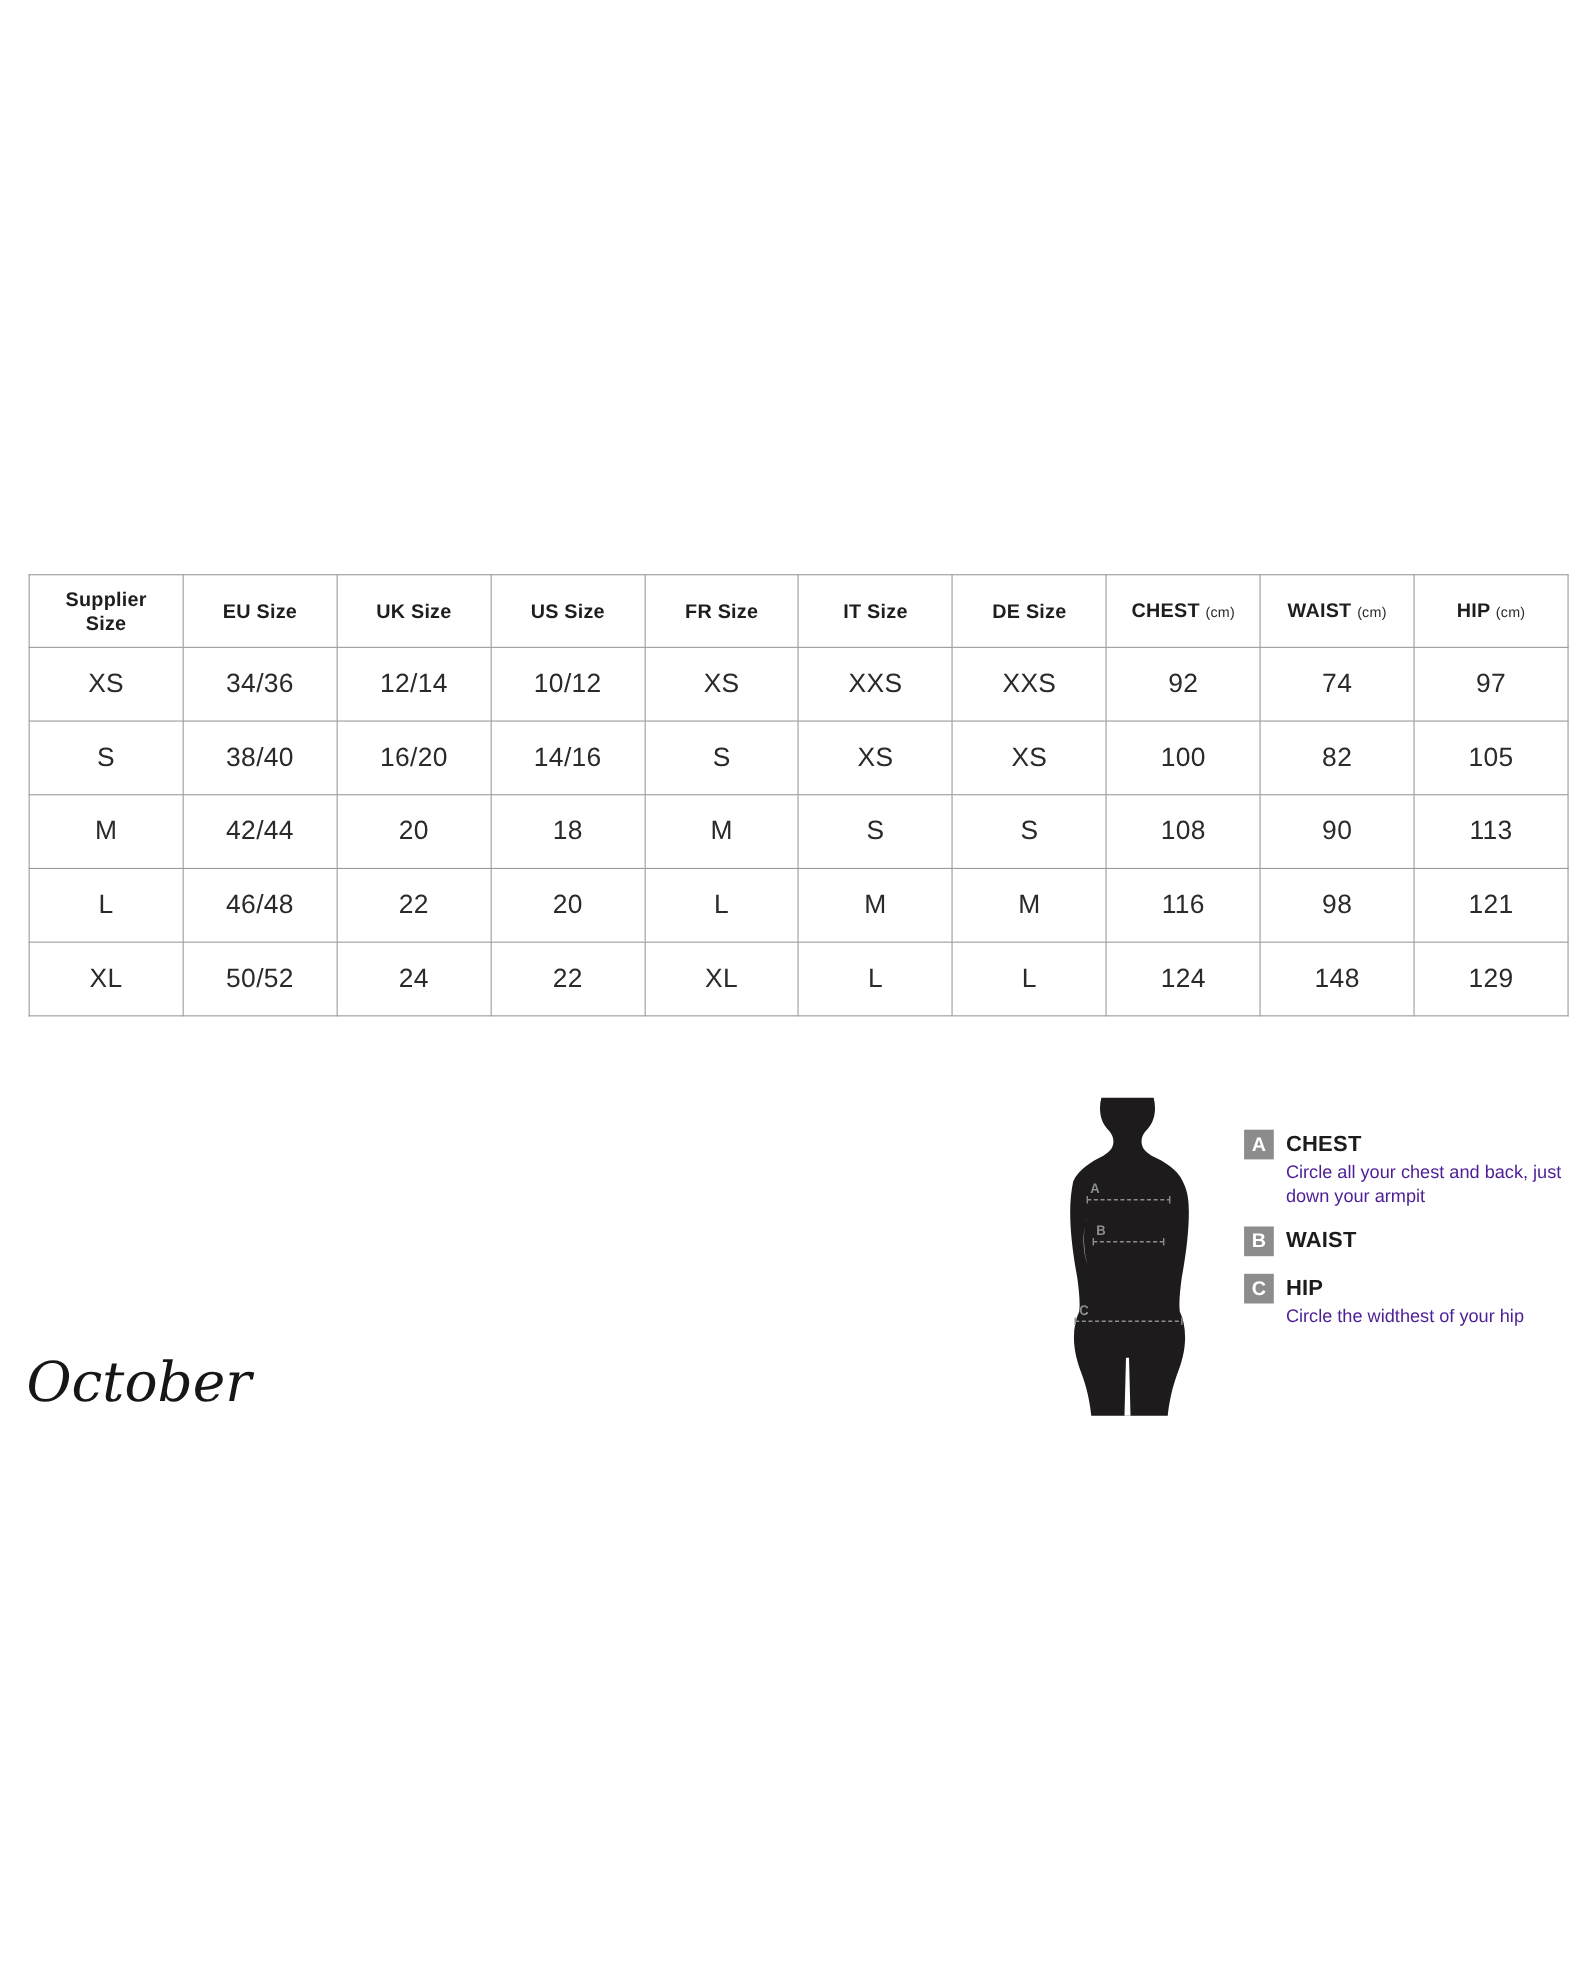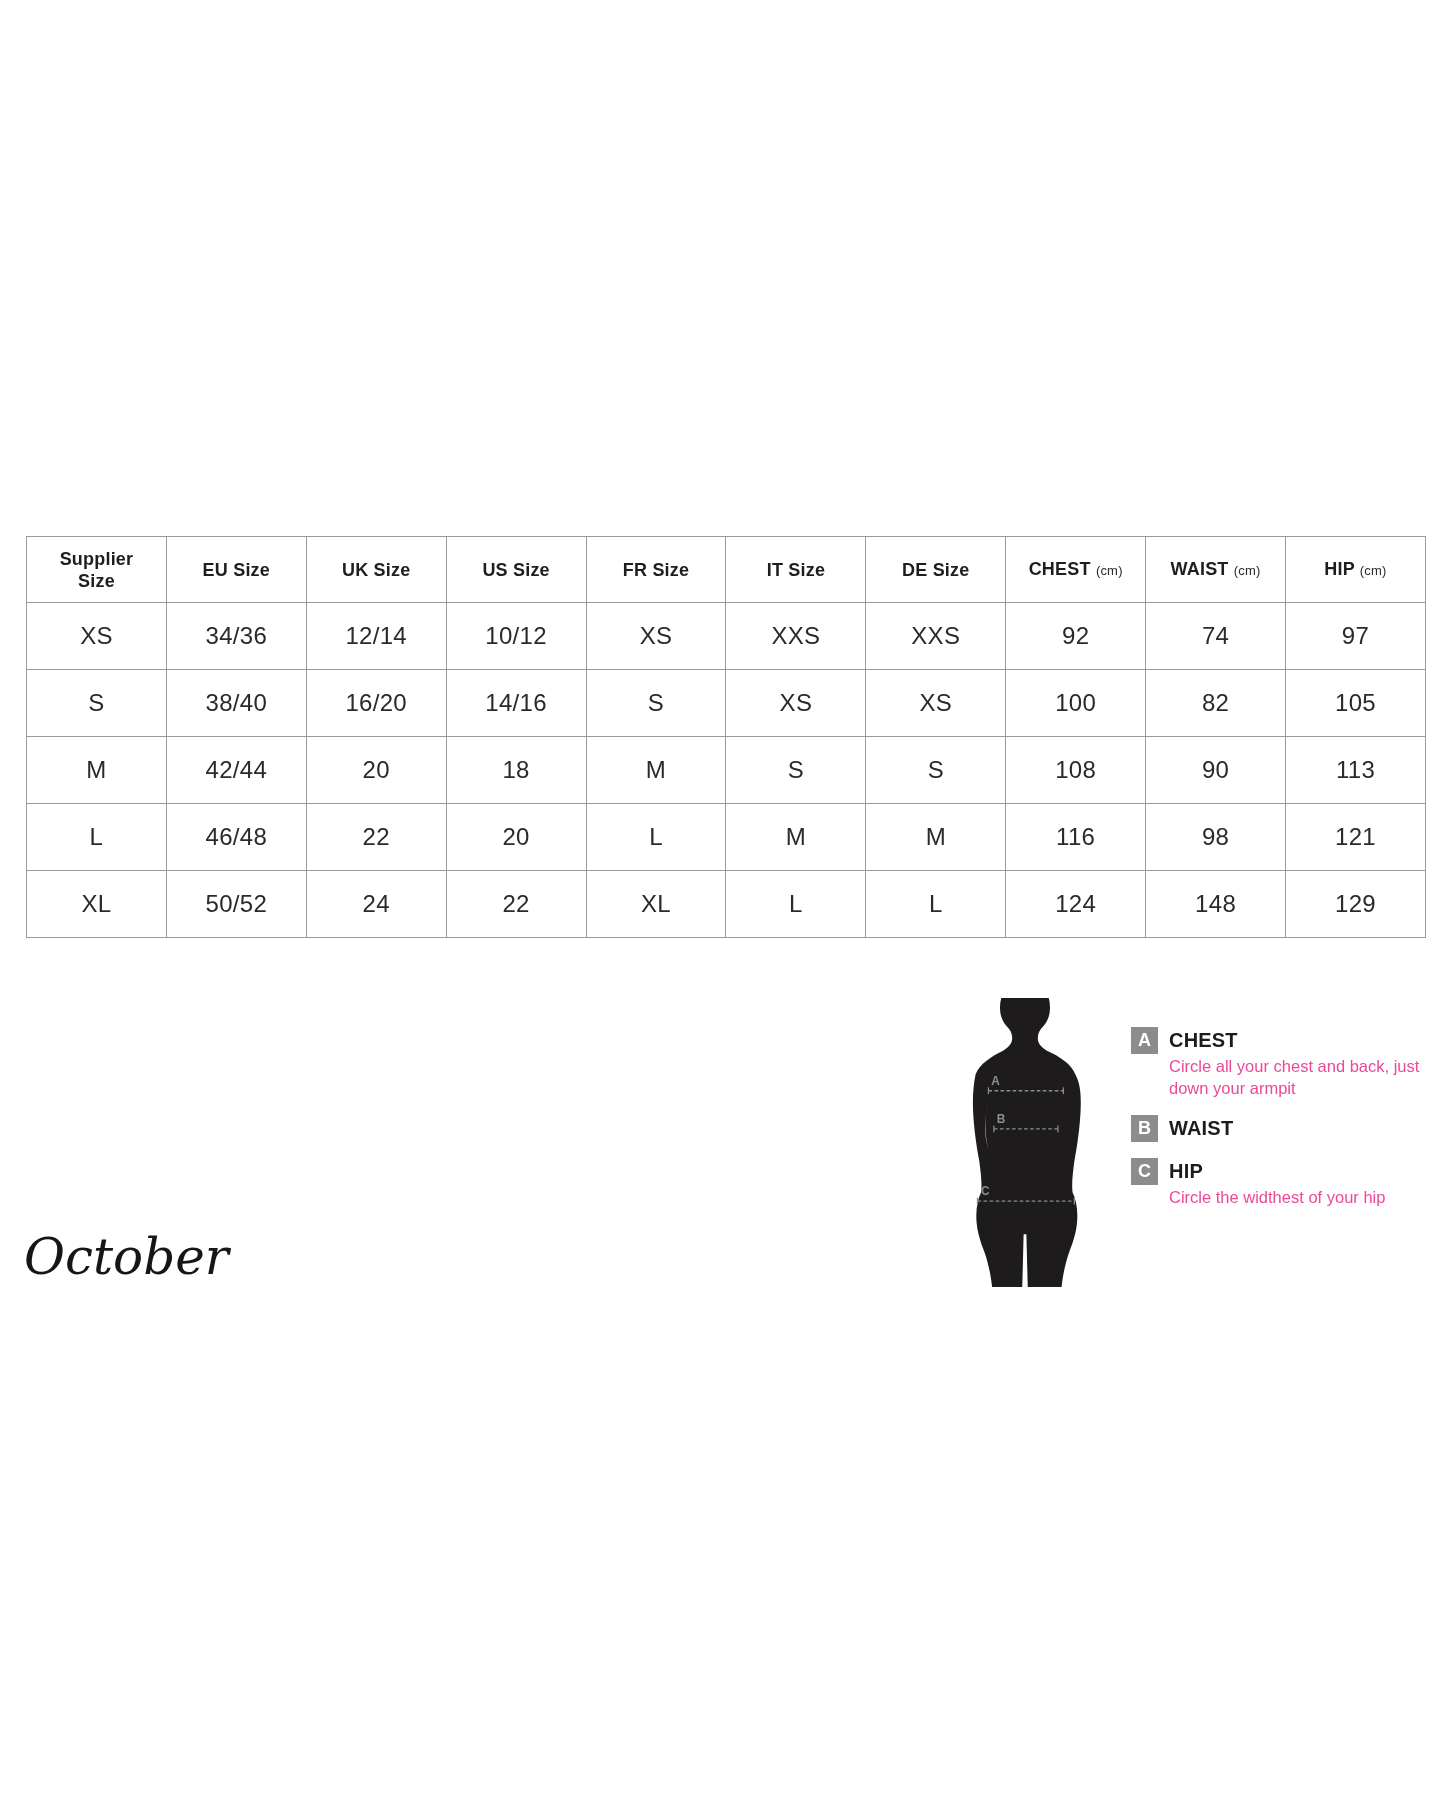--- a/index.html
+++ b/index.html
@@ -3,21 +3,21 @@
 <meta charset="utf-8">
 <style>
   html,body { margin:0; padding:0; background:#ffffff; }
   .page {
     position:relative; width:1451px; height:1800px; background:#ffffff;
     font-family:"Liberation Sans", sans-serif; color:#2b2a29; overflow:hidden;
   }
 
   
   table.size-chart {
-    position:absolute; left:26px; top:536px; width:1400px;
+    position:absolute; left:26px; top:522px; width:1400px;
     border-collapse:collapse; table-layout:fixed;
   }
   .size-chart th, .size-chart td {
     border:1px solid #9b9b9b; text-align:center; vertical-align:middle;
     background:#ffffff;
   }
   .size-chart thead th {
     height:65px; font-size:18px; font-weight:bold; color:#1f1e1e;
     line-height:22px; white-space:nowrap; padding:0 4px; letter-spacing:0.2px;
   }
@@ -38,21 +38,21 @@
   .measure-item { display:grid; grid-template-columns:38px 1fr; margin-bottom:16px; }
   .badge {
     grid-column:1; grid-row:1; width:27px; height:27px; background:#8c8c8c;
     color:#ffffff; font-weight:bold; font-size:18px; line-height:27px; text-align:center;
   }
   .m-title {
     grid-column:2; grid-row:1; font-size:20px; font-weight:bold; color:#1d1b1b;
     line-height:27px; letter-spacing:0.2px;
   }
   .m-desc {
-    grid-column:2; grid-row:2; font-size:16.5px; line-height:21.5px; color:#ec4899;
+    grid-column:2; grid-row:2; font-size:16.5px; line-height:21.5px; color:#4c1d95;
     margin-top:2px;
   }
 
   
   .brand {
     position:absolute; left:24px; top:1228px;
     font-family:"DejaVu Serif", serif; font-style:italic; font-weight:400;
     font-size:50px; color:#161616; letter-spacing:0px;
   }
 </style>

